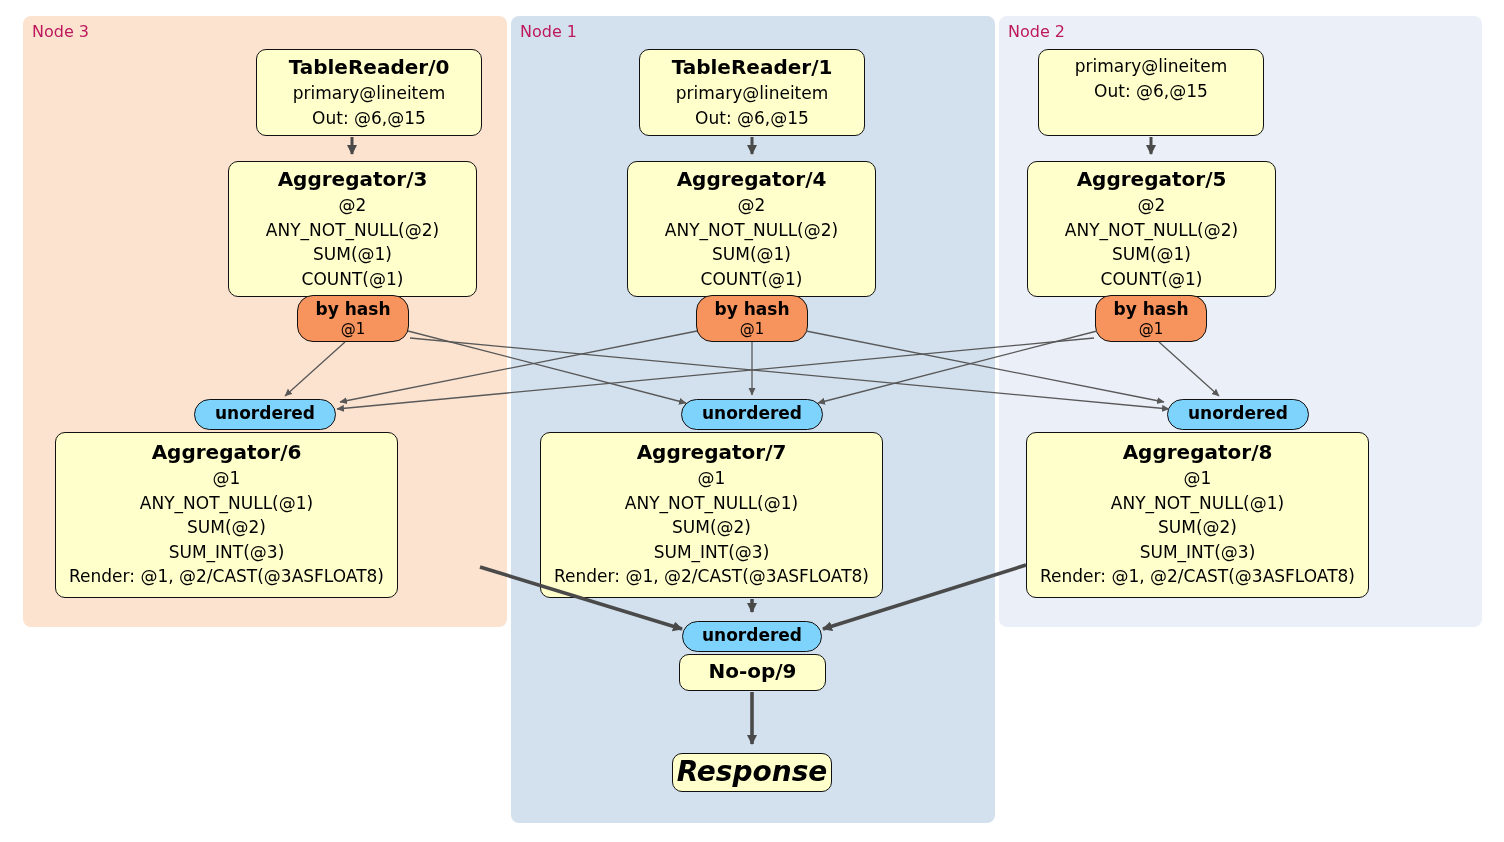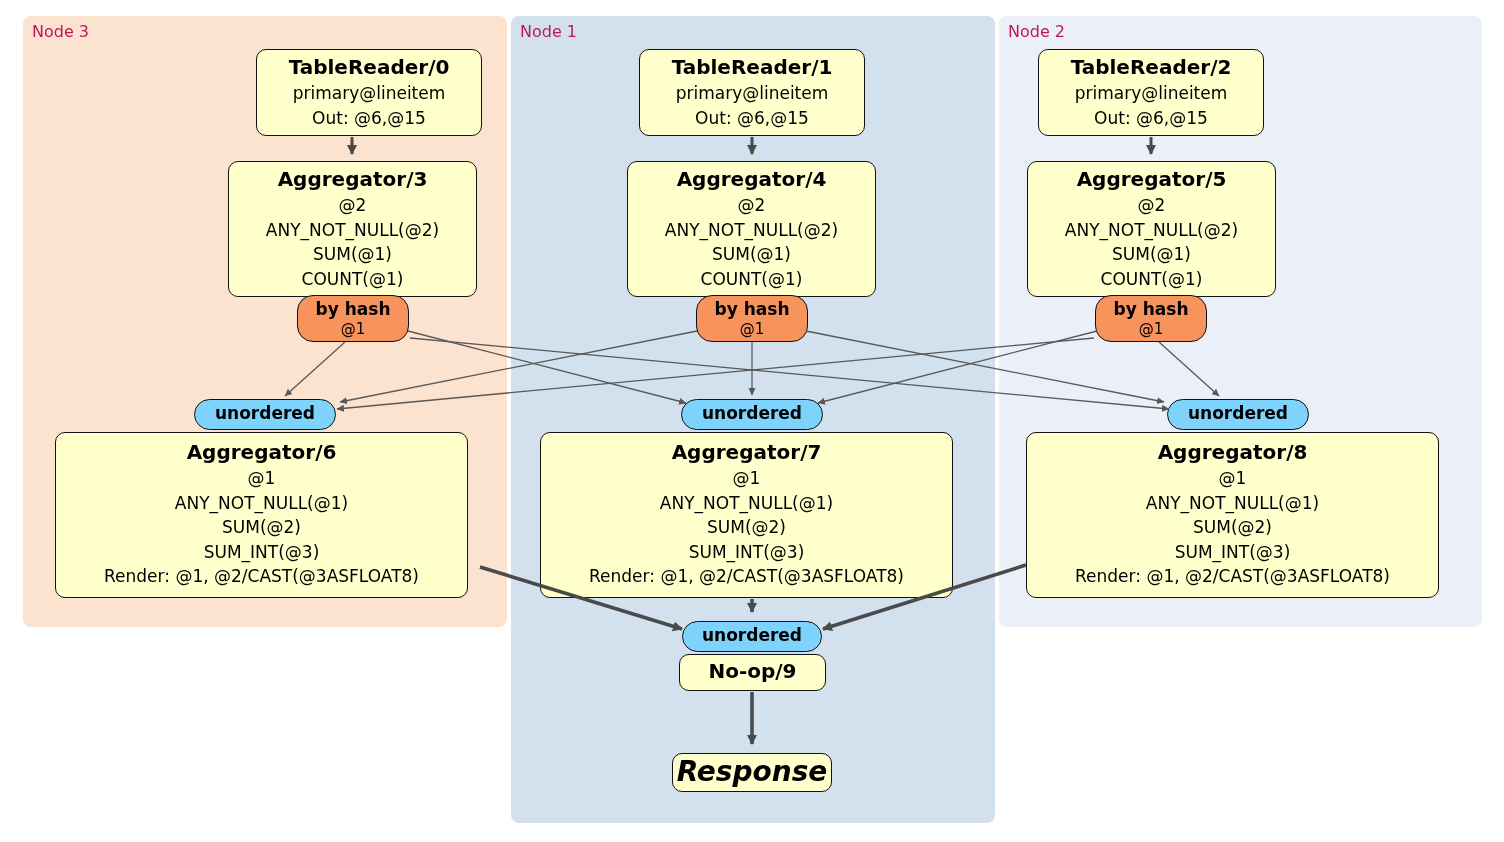--- a/index.html
+++ b/index.html
@@ -37,21 +37,21 @@
   }
   .pbox .title { font-weight: bold; font-size: 20px; line-height: 27px; }
   .pbox .line  { font-size: 17px; line-height: 24.5px; white-space: nowrap; }
 
   .tr-box  { width: 226px; height: 87px; top: 49px; padding-top: 4px; }
   #tr-0 { left: 256px; }  #tr-1 { left: 639px; }  #tr-2 { left: 1038px; }
 
   .agg-top { width: 249px; height: 136px; top: 161px; padding-top: 4px; }
   #agg-3 { left: 228px; } #agg-4 { left: 627px; } #agg-5 { left: 1027px; }
 
-  .agg-bot { width: 413px; height: 166px; top: 432px; padding-top: 6px; }
+  .agg-bot { width: 343px; height: 166px; top: 432px; padding-top: 6px; }
   #agg-6 { left: 55px; }  #agg-7 { left: 540px; } #agg-8 { left: 1026px; }
 
   .router {
     position: absolute;
     width: 112px; height: 47px; top: 295px;
     background: #f7935c;
     border: 1.6px solid #111;
     border-radius: 16px;
     text-align: center;
     z-index: 3;
@@ -162,21 +162,20 @@
   <div class="pbox agg-bot" id="agg-7">
     <div class="title">Aggregator/7</div>
     <div class="line">@1</div>
     <div class="line">ANY_NOT_NULL(@1)</div>
     <div class="line">SUM(@2)</div>
     <div class="line">SUM_INT(@3)</div>
     <div class="line">Render: @1, @2/CAST(@3ASFLOAT8)</div>
   </div>
 
   <div class="pbox tr-box" id="tr-2">
-    <div class="title">TableReader/2</div>
     <div class="line">primary@lineitem</div>
     <div class="line">Out: @6,@15</div>
   </div>
   <div class="pbox agg-top" id="agg-5">
     <div class="title">Aggregator/5</div>
     <div class="line">@2</div>
     <div class="line">ANY_NOT_NULL(@2)</div>
     <div class="line">SUM(@1)</div>
     <div class="line">COUNT(@1)</div>
   </div>

